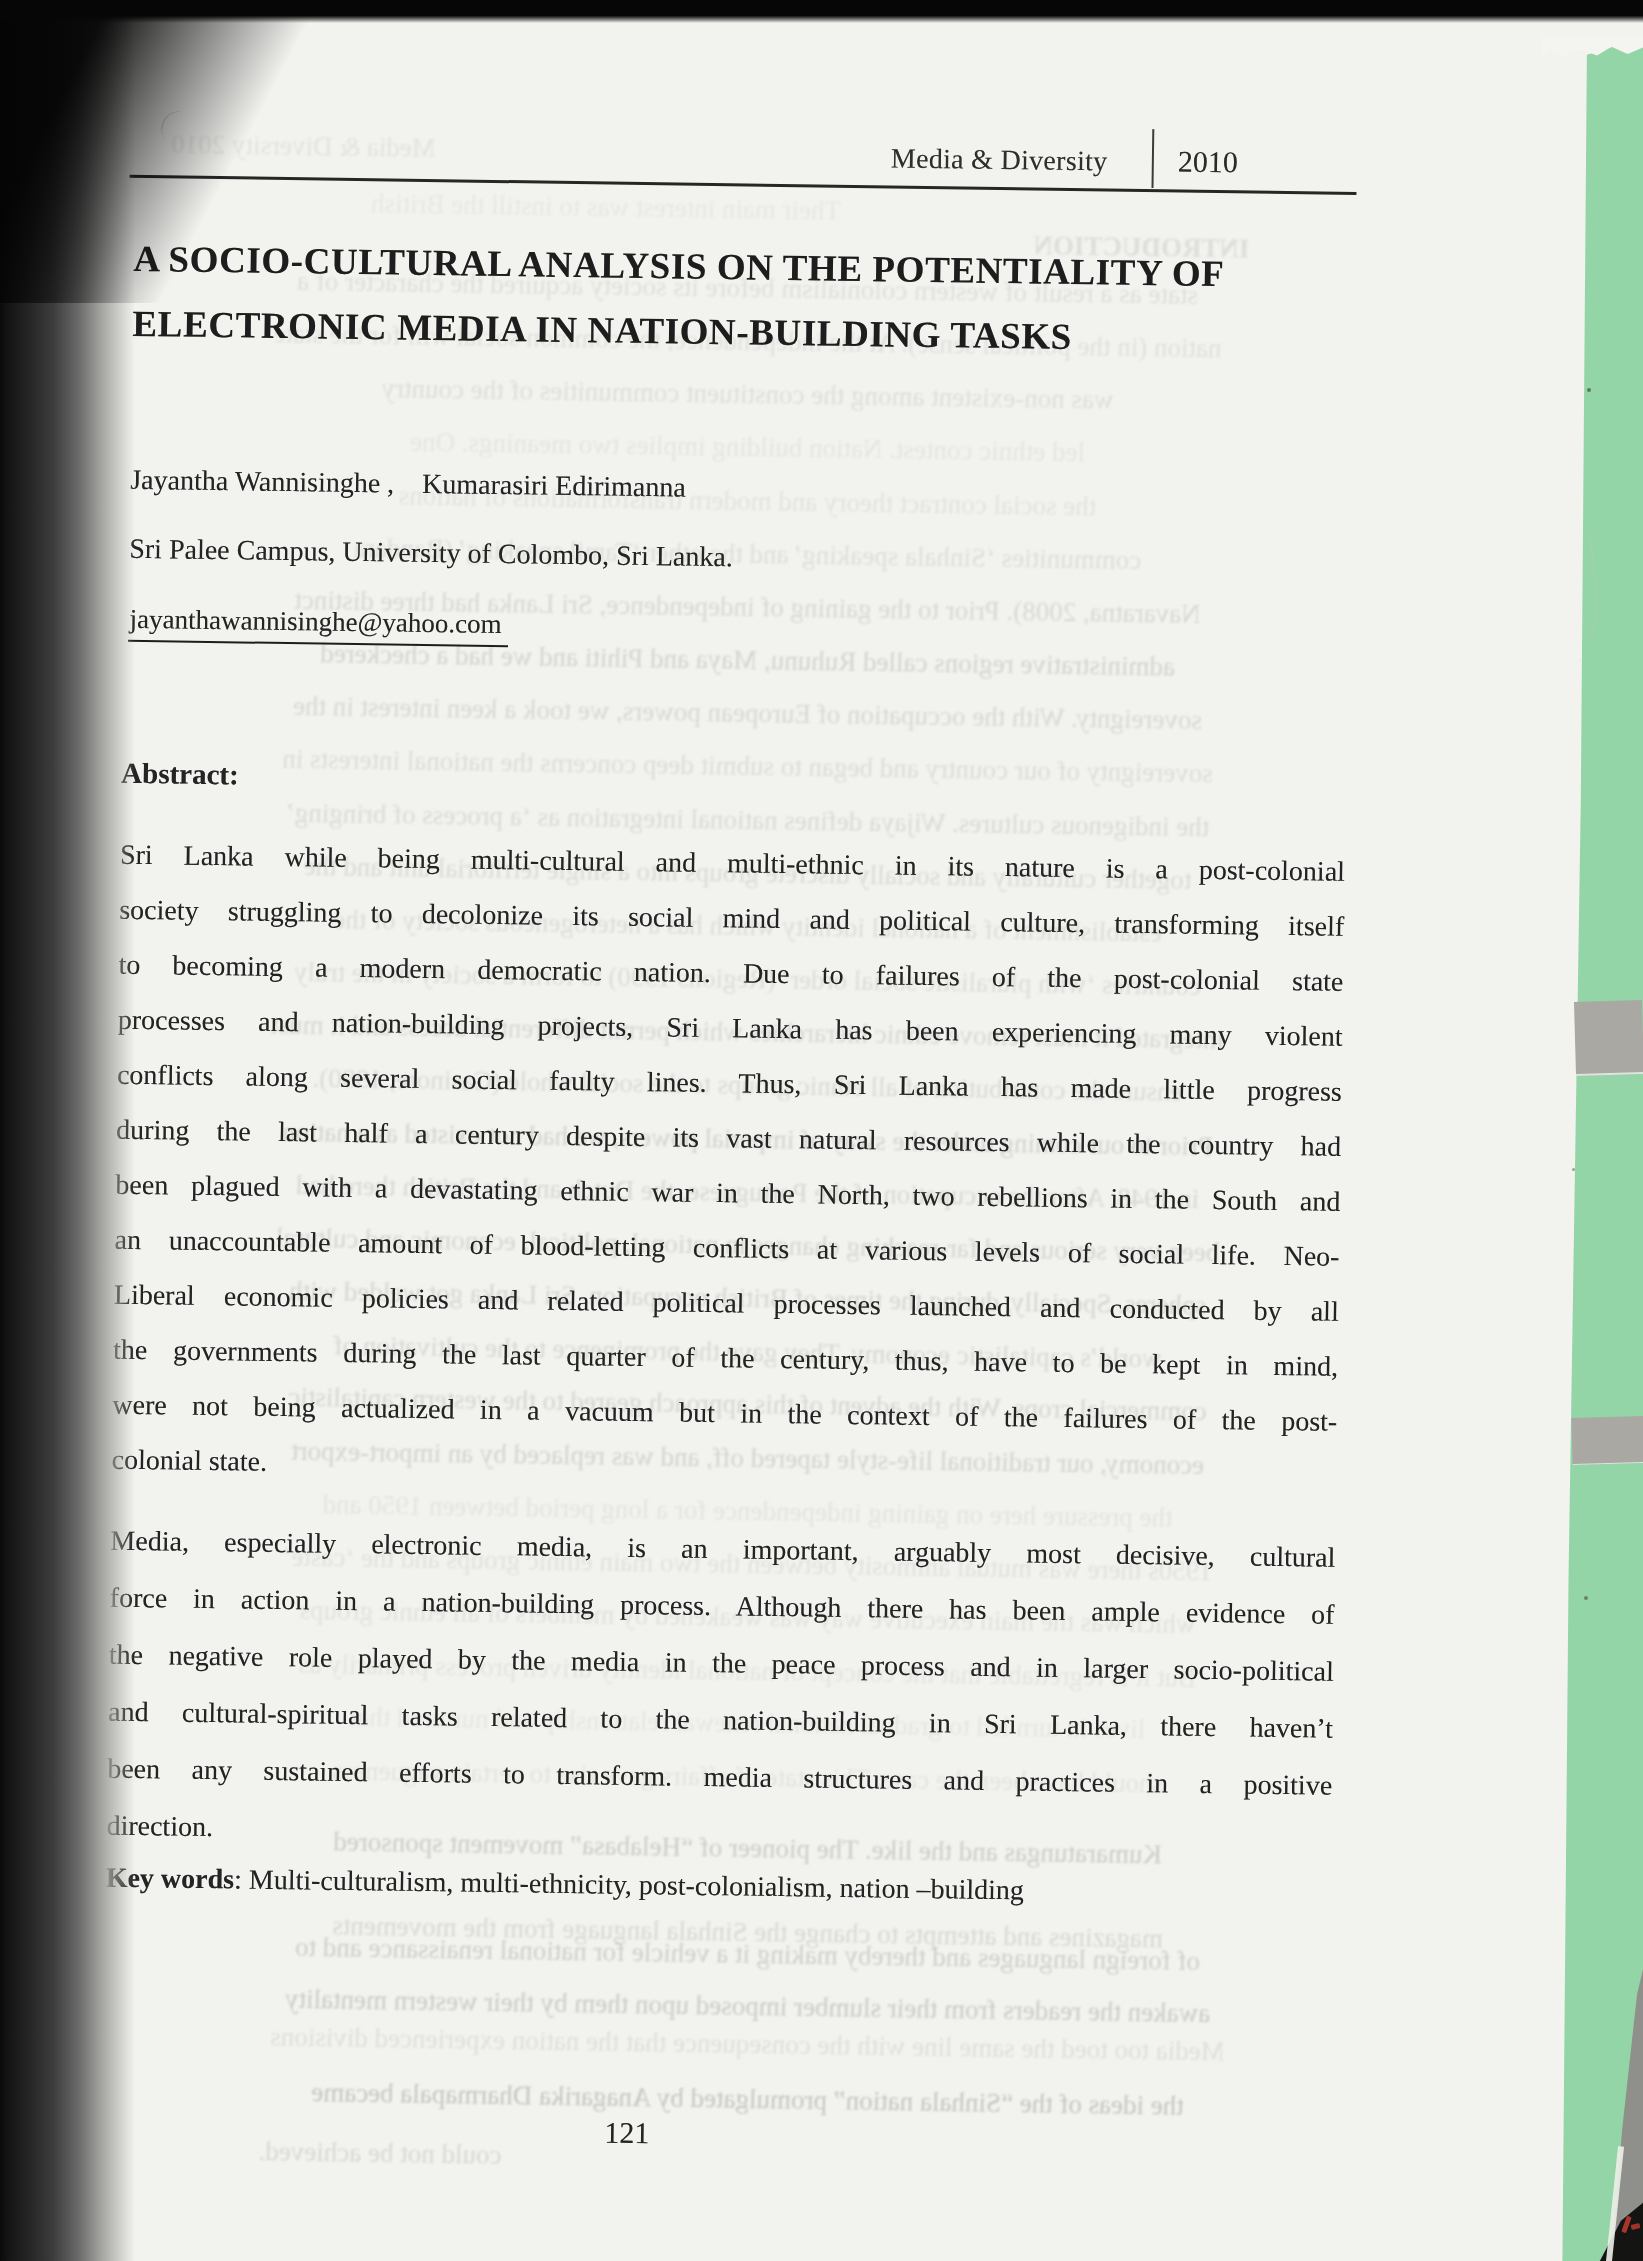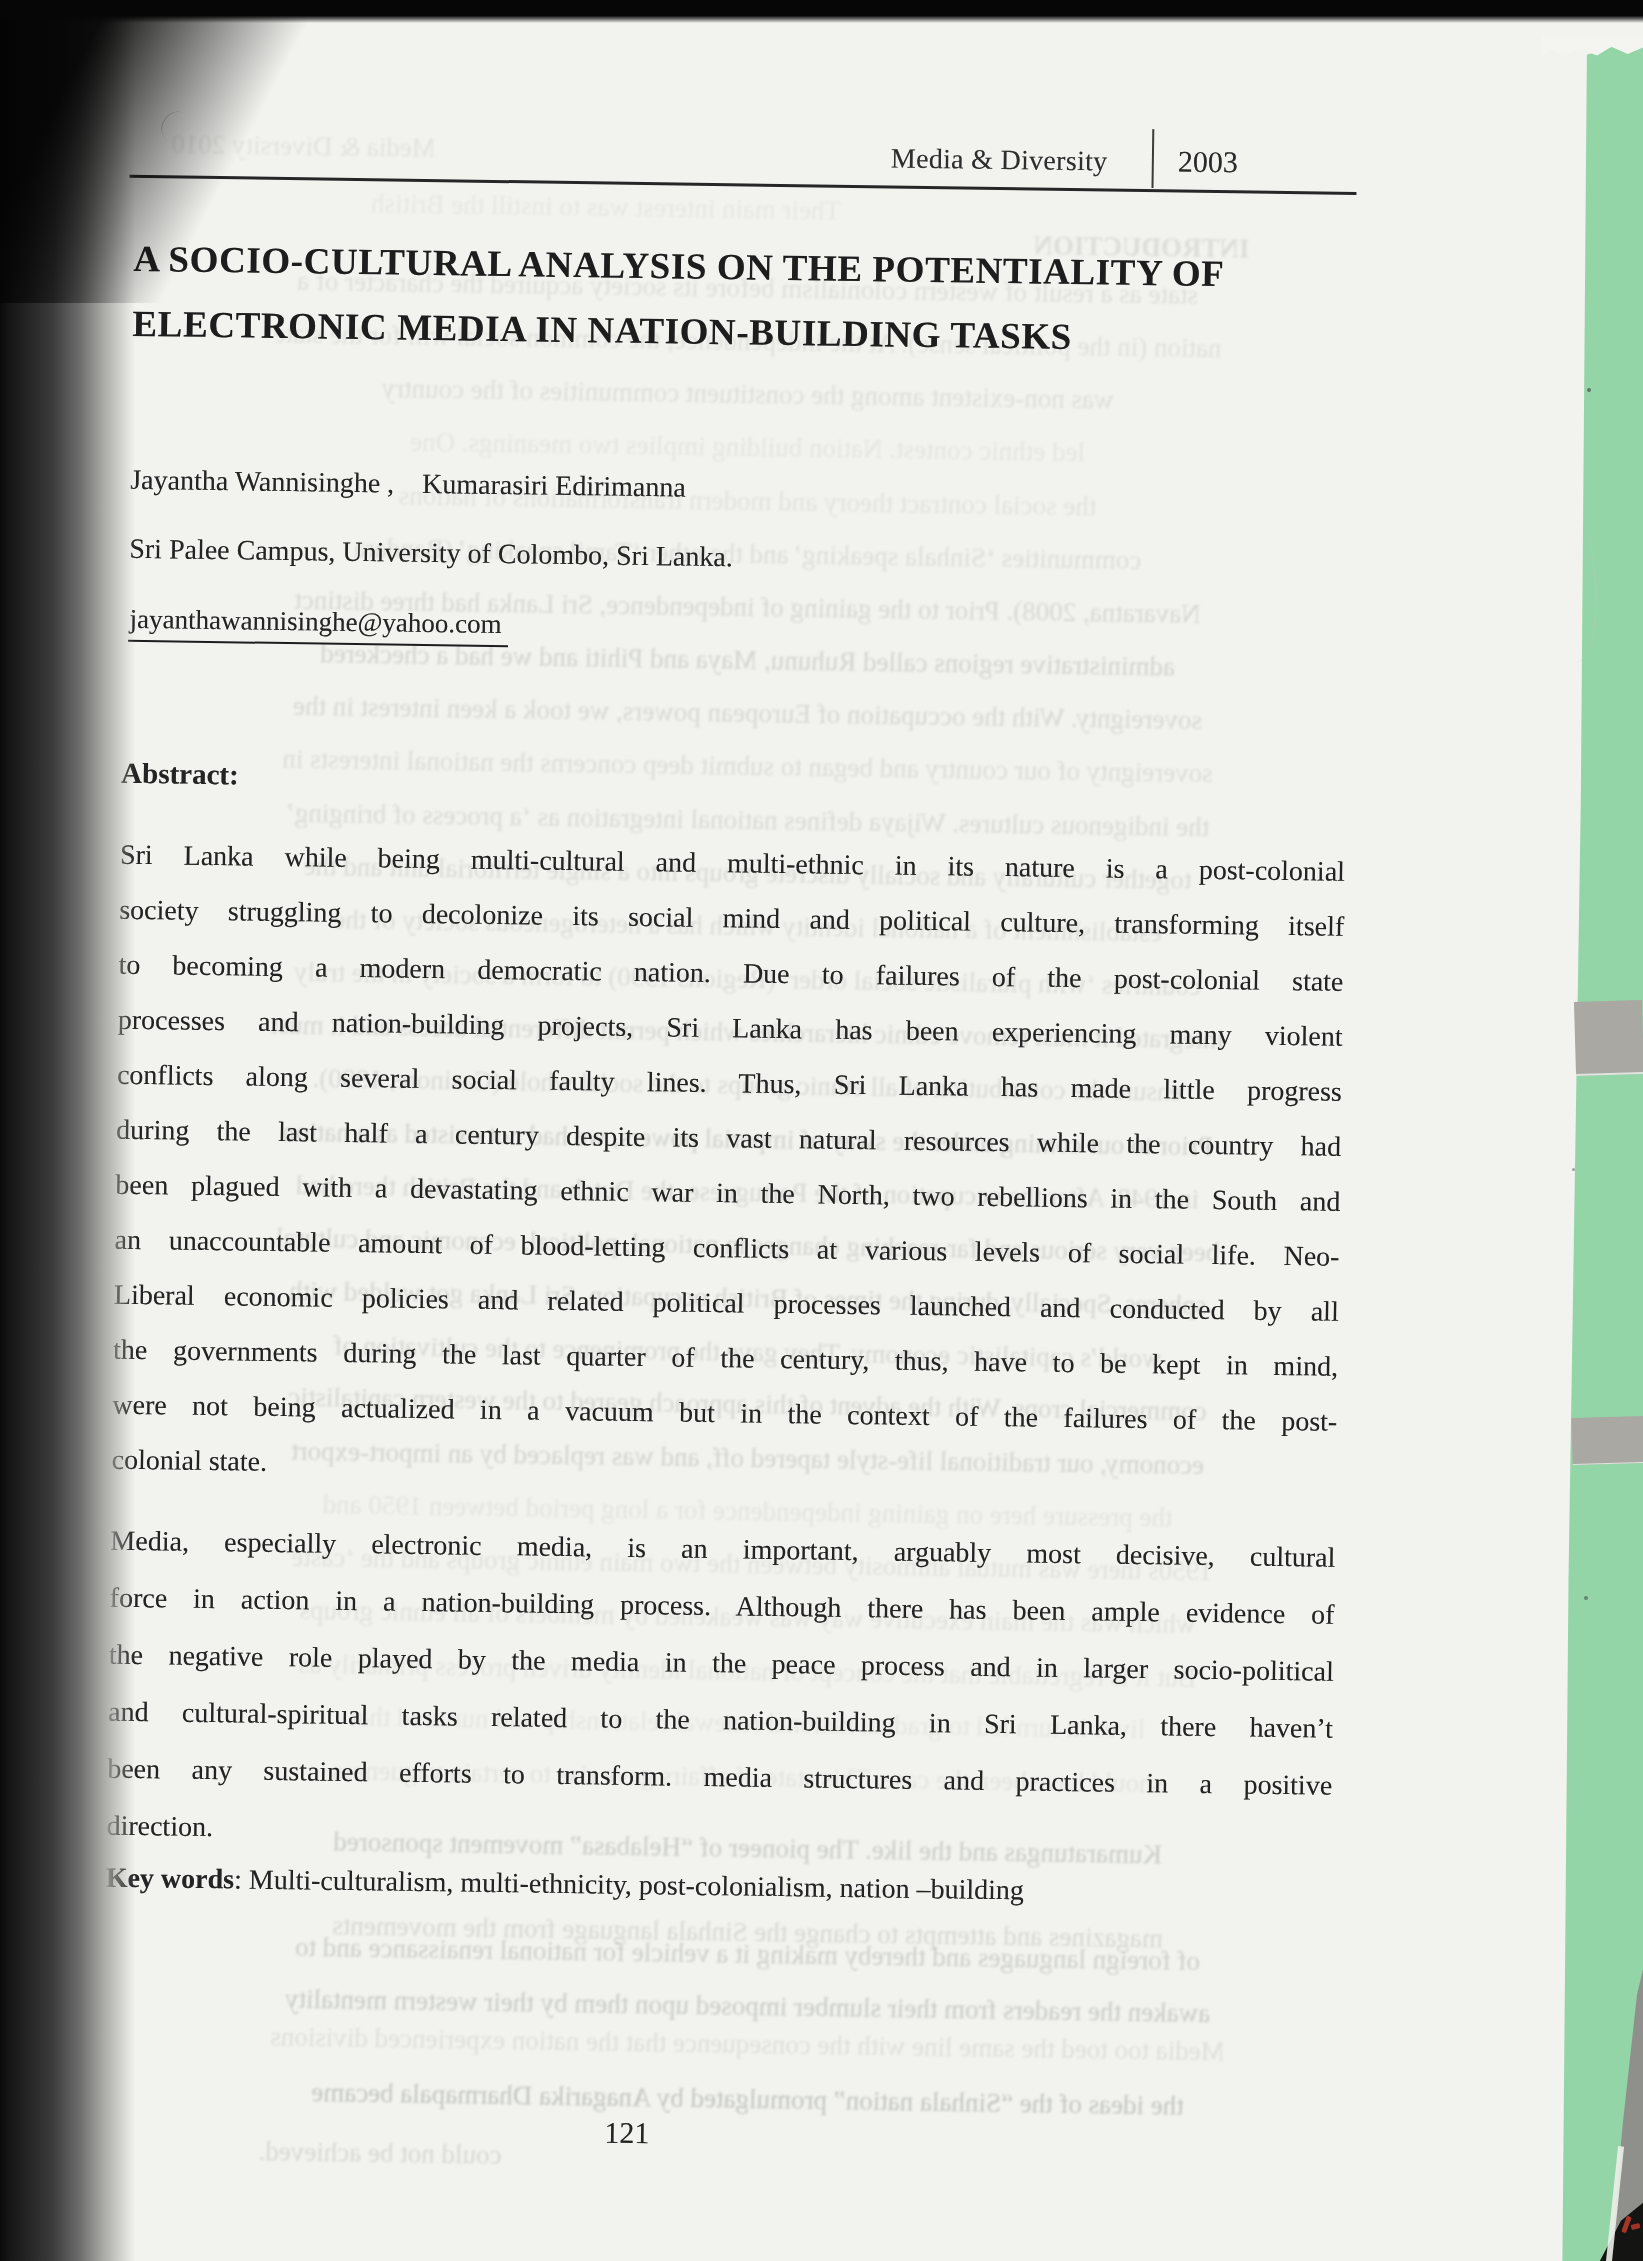--- a/index.html
+++ b/index.html
@@ -113,21 +113,21 @@
       <div class="bleed" style="top: 1992px; left: 148px; width: 1199px; opacity: 0.33;">awaken the readers from their slumber imposed upon them by their western mentality</div>
       <div class="bleed" style="top: 2030px; left: 148px; width: 1199px; opacity: 0.16;">Media too toed the same line with the consequence that the nation experienced divisions</div>
       <div class="bleed" style="top: 2085px; left: 148px; width: 1199px; opacity: 0.38;">the ideas of the “Sinhala nation” promulgated by Anagarika Dharmapala became</div>
       <div class="bleed last" style="top: 2139px; left: 148px; width: 464px; opacity: 0.22;">could not be achieved.</div>
     </div>
 
   <div class="content">
 
     <div class="abs journal">Media &amp; Diversity</div>
     <div class="abs vline"></div>
-    <div class="abs year">2003</div>
+    <div class="abs year">2010</div>
     <div class="abs rule"></div>
 
     <div class="abs title-1 title-line">A SOCIO-CULTURAL ANALYSIS ON THE POTENTIALITY OF</div>
     <div class="abs title-2 title-line">ELECTRONIC MEDIA IN NATION-BUILDING TASKS</div>
 
     <div class="abs authors">Jayantha Wannisinghe ,&nbsp;&nbsp;&nbsp; Kumarasiri Edirimanna</div>
     <div class="abs affil">Sri Palee Campus, University of Colombo, Sri Lanka.</div>
     <div class="abs email">jayanthawannisinghe@yahoo.com</div>
 
     <div class="abs abstract-label">Abstract:</div>

